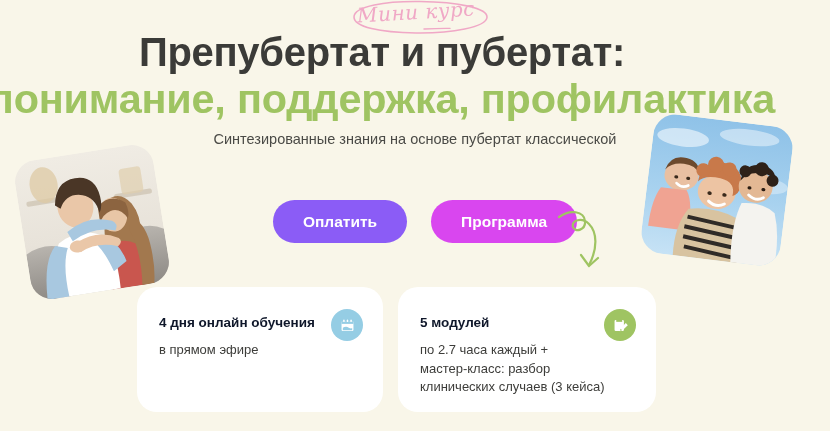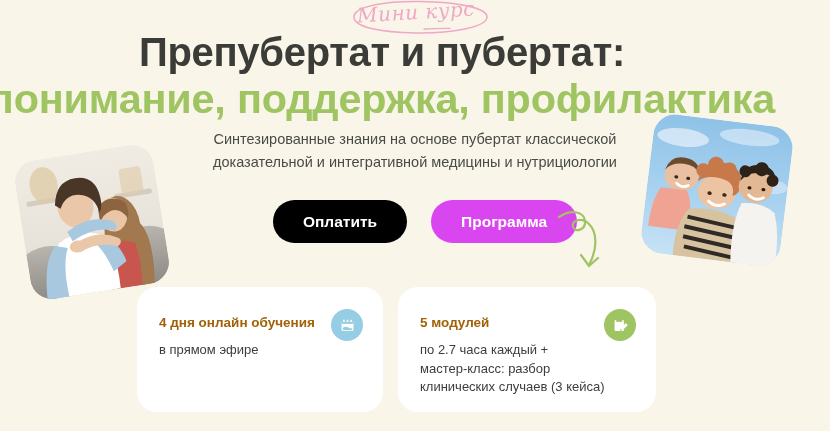--- a/index.html
+++ b/index.html
@@ -115,21 +115,21 @@
     font-size: 15.5px;
     font-weight: bold;
     color: #ffffff;
     cursor: pointer;
     display: inline-flex;
     align-items: center;
     justify-content: center;
     white-space: nowrap;
   }
   .btn-pay {
-    background: #000000;
+    background: #8b5cf6;
     min-width: 134px;
   }
   .btn-program {
     background: #d946ef;
     min-width: 144px;
   }
 
   
   .arrow {
     position: absolute;
@@ -181,21 +181,21 @@
     height: 125px;
   }
   .card-head {
     display: flex;
     align-items: flex-start;
     justify-content: space-between;
   }
   .card-title {
     font-size: 13.5px;
     font-weight: bold;
-    color: #a16207;
+    color: #0f172a;
     line-height: 18px;
     padding-top: 5px;
   }
   .card-icon {
     width: 32px;
     height: 32px;
     border-radius: 50%;
     display: flex;
     align-items: center;
     justify-content: center;
@@ -223,21 +223,20 @@
     <div class="badge-text">Мини курс</div>
   </div>
 
   <h1 class="title" style="margin:0;">
     <span class="title-line1">Препубертат и пубертат:</span>
     <span class="title-line2">понимание, поддержка, профилактика</span>
   </h1>
 
   <div class="subtitle">
     <span>Синтезированные знания на основе пубертат классической</span>
-    <span>доказательной и интегративной медицины и нутрициологии</span>
   </div>
 
   <div class="btn-row">
     <button class="btn btn-pay">Оплатить</button>
     <button class="btn btn-program">Программа</button>
   </div>
 
   <svg class="arrow" viewBox="0 0 70 80">
     <path d="M3 14 C14 6, 28 8, 29 18 C30 27, 19 30, 17 24 C15 17, 26 14, 33 21 C41 29, 42 45, 33 62" fill="none" stroke="#9fc462" stroke-width="2.2" stroke-linecap="round"></path>
     <path d="M25 52 L33 63 L42 55" fill="none" stroke="#9fc462" stroke-width="2.2" stroke-linecap="round" stroke-linejoin="round"></path>

